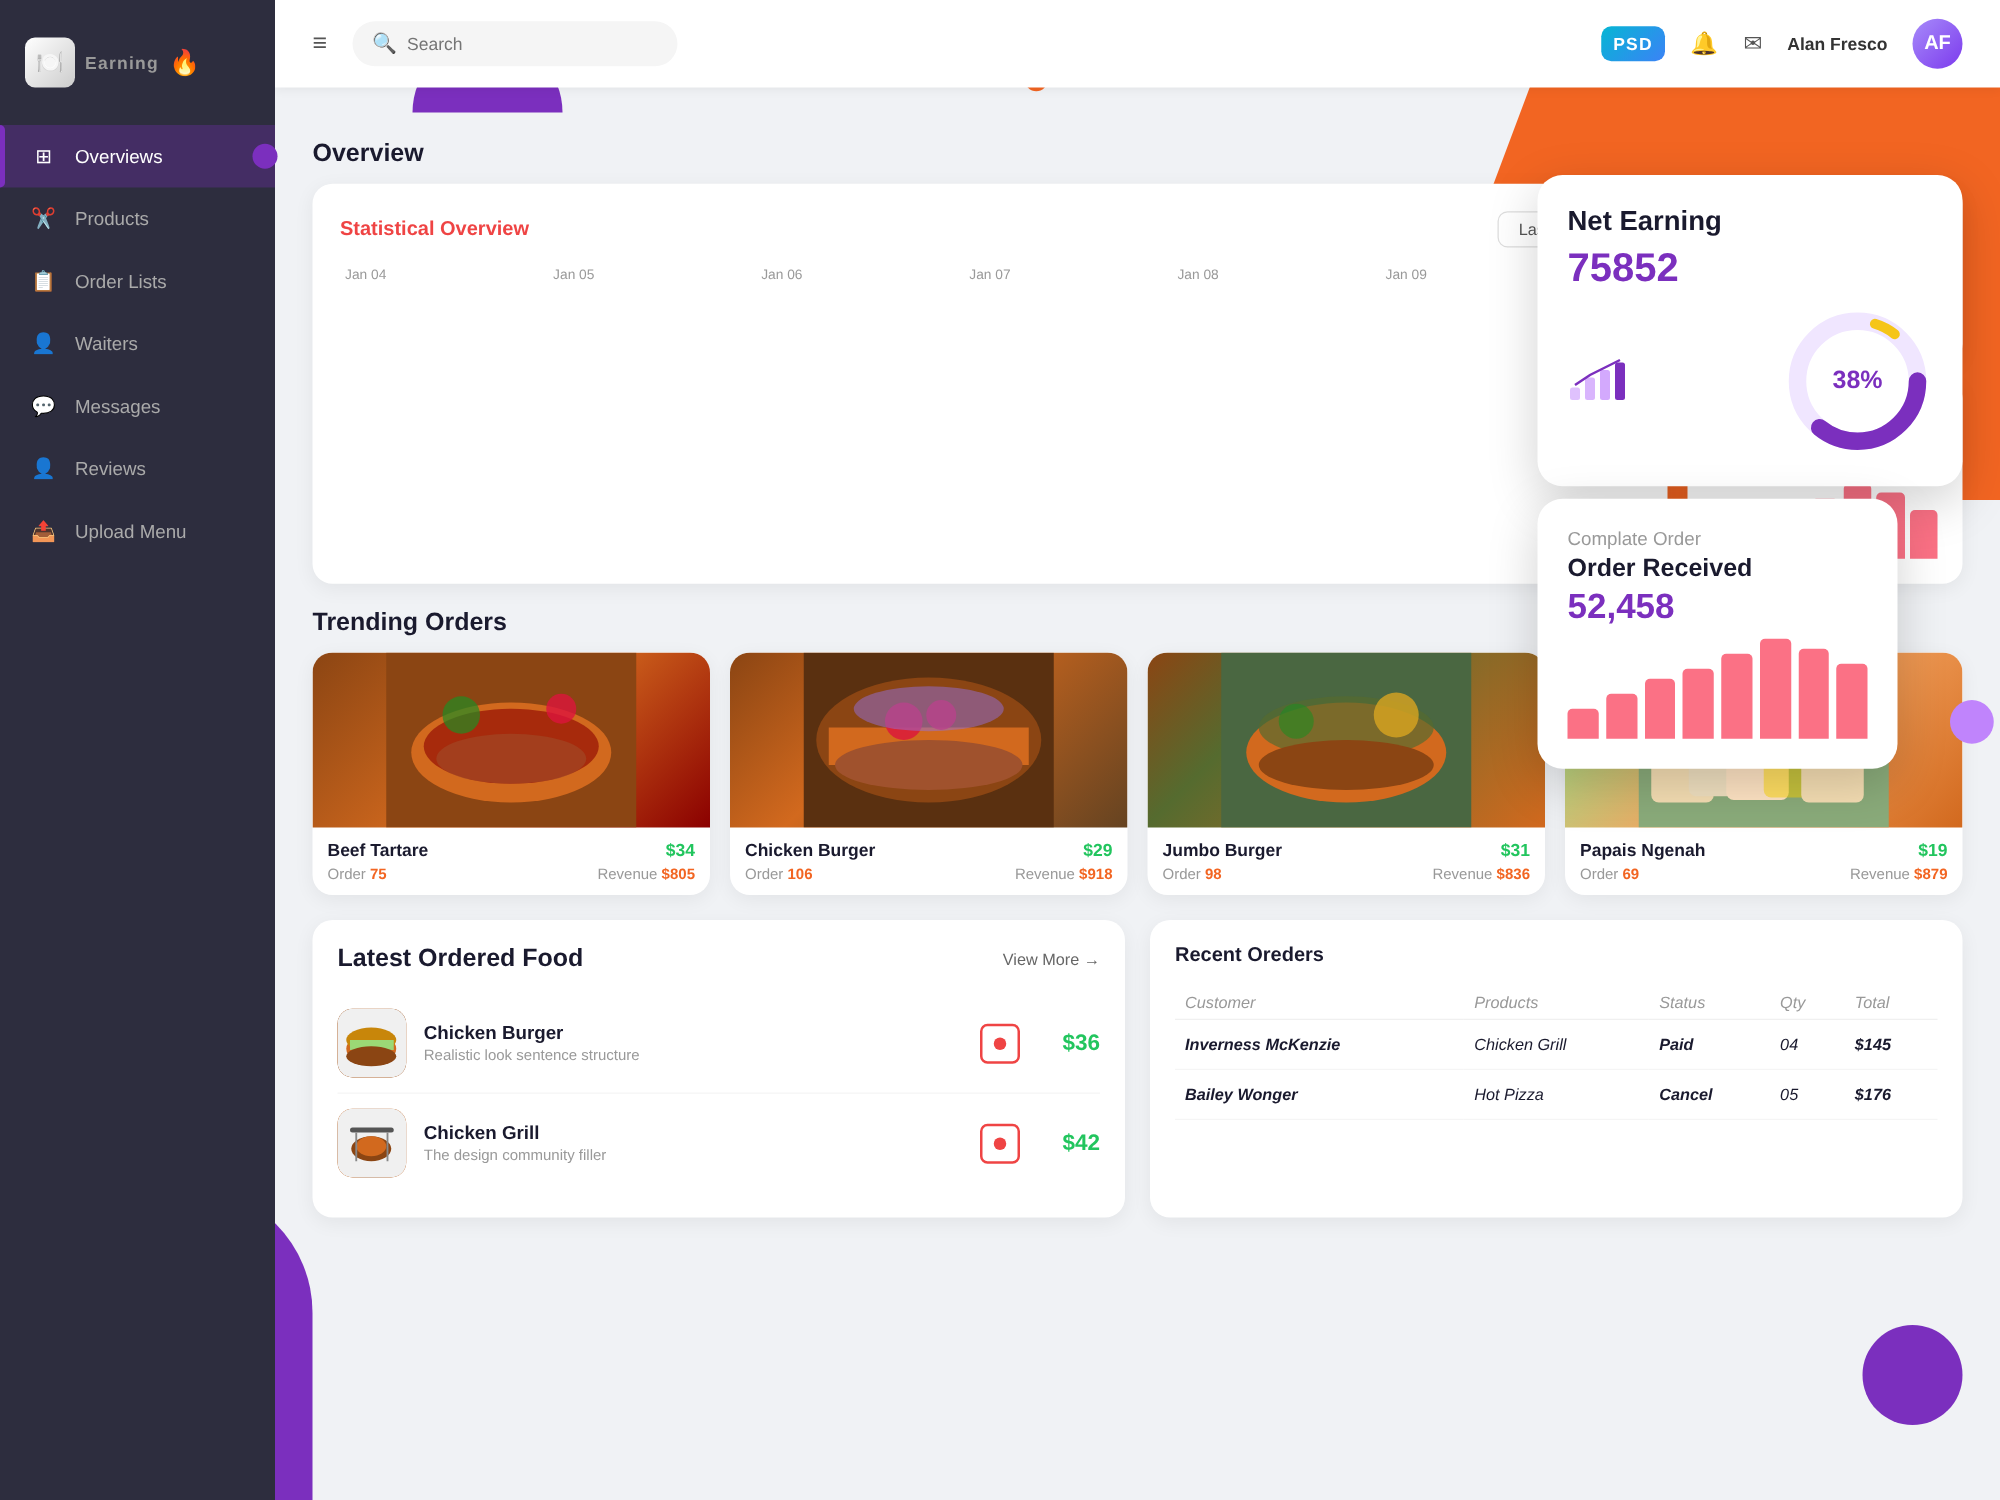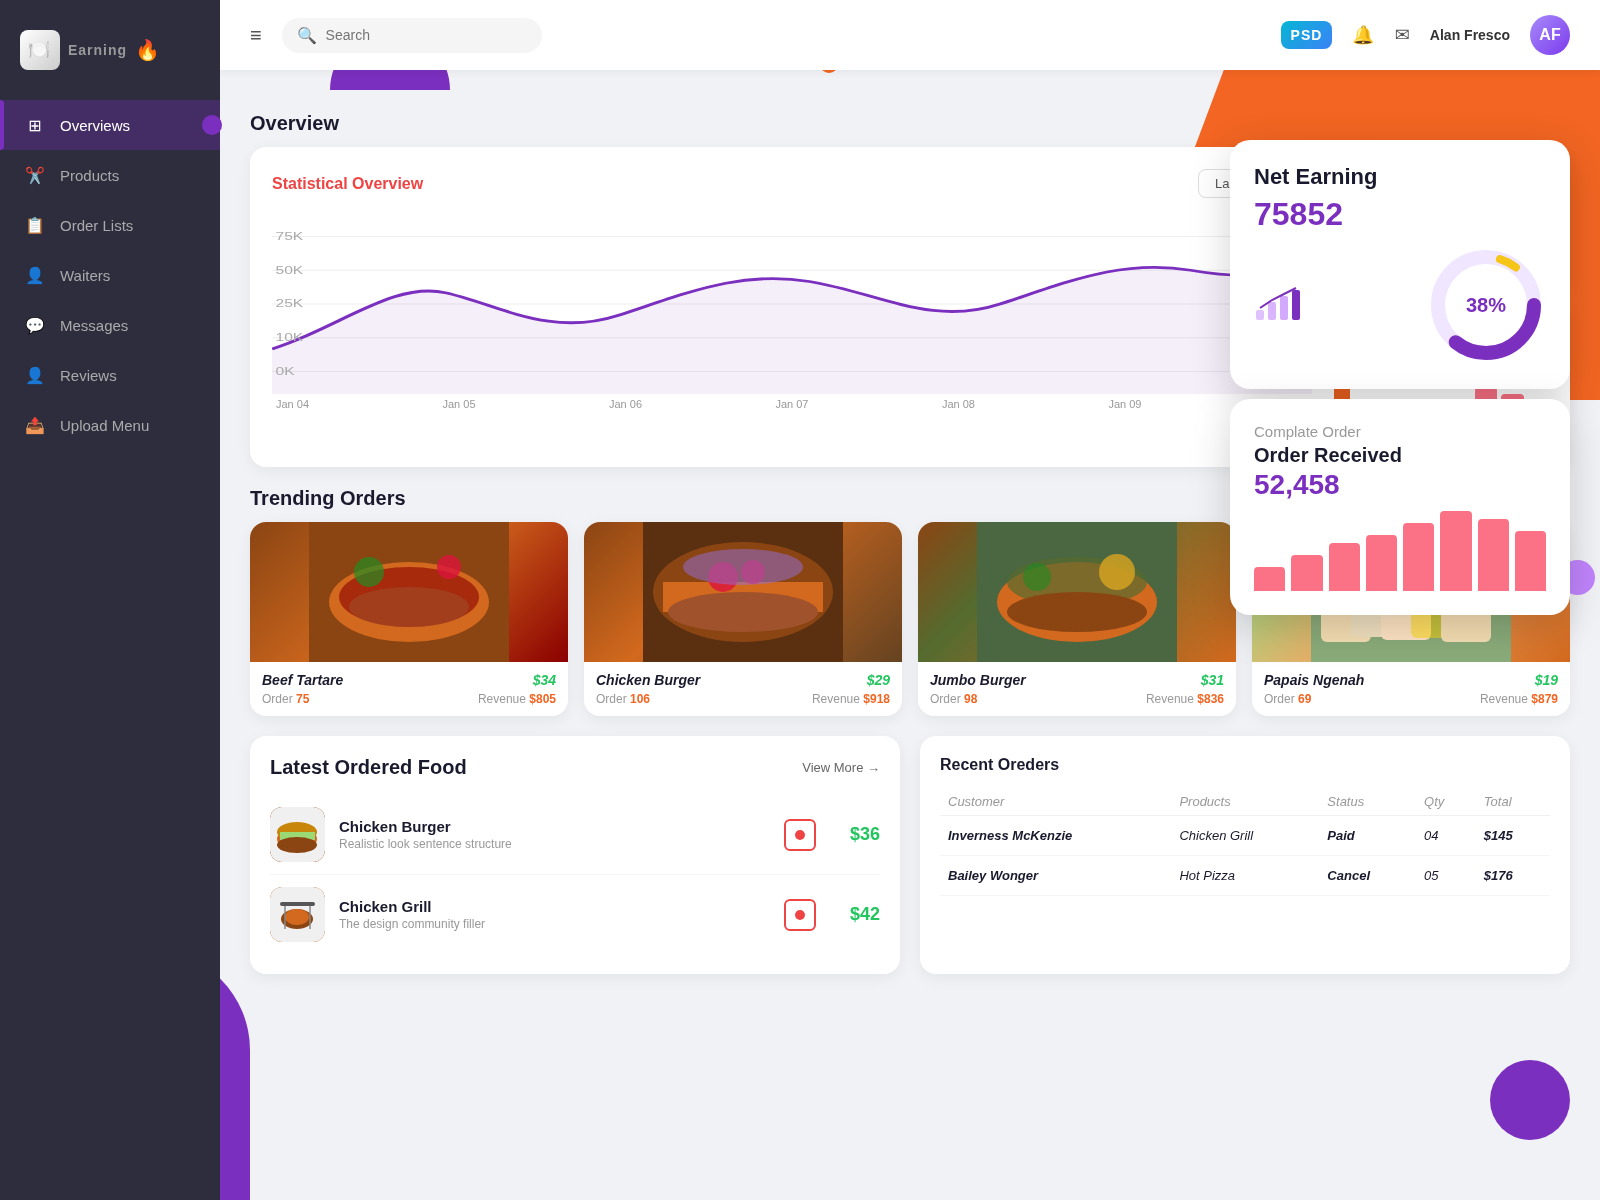--- a/index.html
+++ b/index.html
@@ -362,21 +362,20 @@
       justify-content: center;
       font-size: 40px;
     }
     .food-info {
       padding: 10px 12px;
     }
     .food-name-row {
       display: flex;
       justify-content: space-between;
       align-items: center;
-      font-style: italic;
     }
     .food-name {
       font-size: 14px;
       font-weight: 700;
       color: #1a1a2e;
     }
     .food-price {
       font-size: 14px;
       font-weight: 700;
       color: #22c55e;
@@ -569,21 +568,21 @@
       transform: translate(-50%, -50%);
       font-size: 20px;
       font-weight: 700;
       color: #7B2FBE;
     }
     .popup-card2 {
       background: #fff;
       border-radius: 20px;
       padding: 24px;
       box-shadow: 0 12px 40px rgba(0,0,0,0.18);
-      width: 340px;
+      width: 288px;
     }
     .popup-card2-header {
       font-size: 15px;
       color: #999;
       margin-bottom: 4px;
     }
     .popup-bar-chart {
       display: flex;
       align-items: flex-end;
       gap: 6px;
@@ -731,40 +730,20 @@
         <div>
           <div class="section-title">Overview</div>
           <div style="display:flex;gap:16px;">
 
             <div class="overview-card" style="flex:1;">
               <div class="card-header">
                 <span class="card-title">Statistical Overview</span>
                 <select class="period-select">
                   <option>Last Weeks</option>
                 </select>
-              </div>
-              <div class="chart-container">
-                <svg class="chart-svg" viewBox="0 0 600 160" preserveAspectRatio="none">
-
-                  <line x1="0" y1="20" x2="600" y2="20" stroke="#eee" stroke-width="1"></line>
-                  <line x1="0" y1="50" x2="600" y2="50" stroke="#eee" stroke-width="1"></line>
-                  <line x1="0" y1="80" x2="600" y2="80" stroke="#eee" stroke-width="1"></line>
-                  <line x1="0" y1="110" x2="600" y2="110" stroke="#eee" stroke-width="1"></line>
-                  <line x1="0" y1="140" x2="600" y2="140" stroke="#eee" stroke-width="1"></line>
-
-                  <path d="M0,120 C40,100 70,60 100,70 C130,80 160,110 200,90 C240,70 270,50 310,60 C350,70 380,100 420,80 C460,60 490,40 530,50 C560,58 580,55 600,45 L600,160 L0,160 Z" fill="rgba(123,47,190,0.08)"></path>
-
-                  <path d="M0,120 C40,100 70,60 100,70 C130,80 160,110 200,90 C240,70 270,50 310,60 C350,70 380,100 420,80 C460,60 490,40 530,50 C560,58 580,55 600,45" fill="none" stroke="#7B2FBE" stroke-width="2.5" stroke-linejoin="round"></path>
-
-                  <text x="2" y="23" font-size="9" fill="#aaa">75K</text>
-                  <text x="2" y="53" font-size="9" fill="#aaa">50K</text>
-                  <text x="2" y="83" font-size="9" fill="#aaa">25K</text>
-                  <text x="2" y="113" font-size="9" fill="#aaa">10K</text>
-                  <text x="2" y="143" font-size="9" fill="#aaa">0K</text>
-                </svg>
               </div>
               <div class="chart-labels">
                 <span>Jan 04</span>
                 <span>Jan 05</span>
                 <span>Jan 06</span>
                 <span>Jan 07</span>
                 <span>Jan 08</span>
                 <span>Jan 09</span>
                 <span>Jan 10</span>
               </div>

